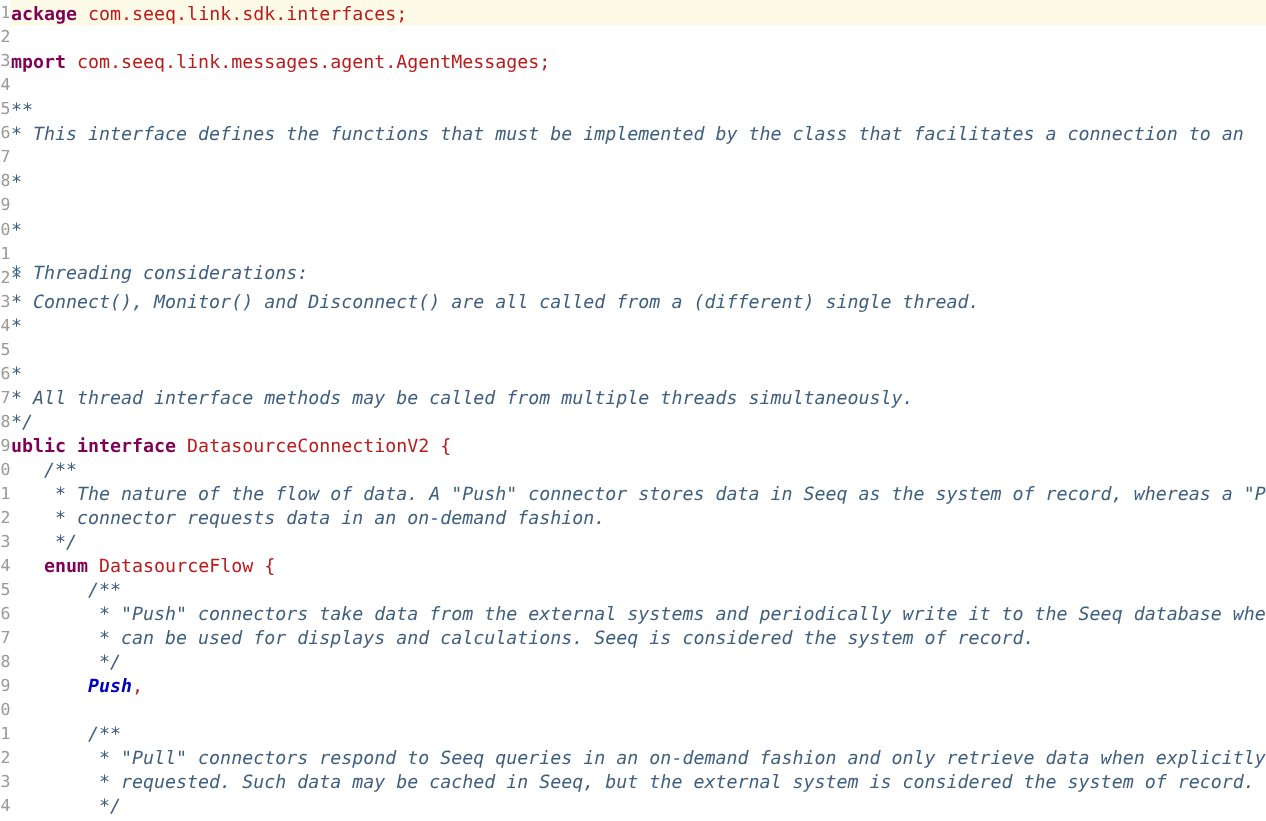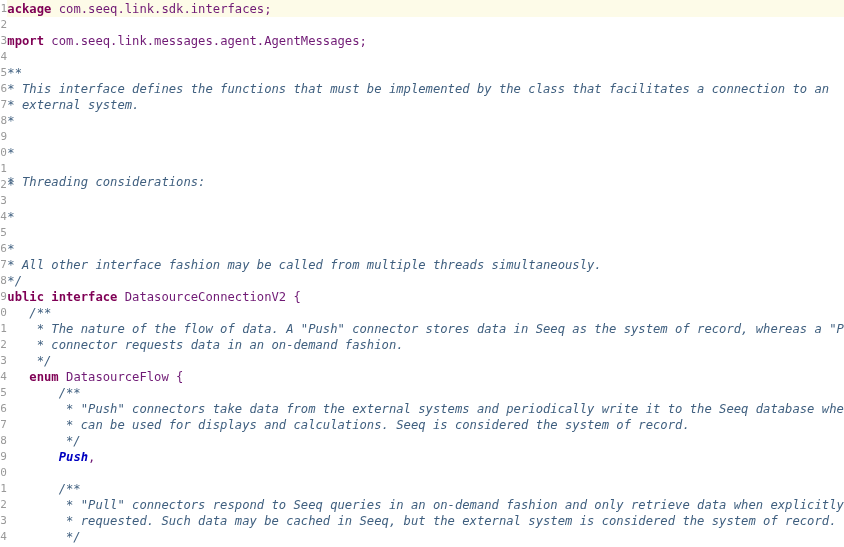--- a/index.html
+++ b/index.html
@@ -64,44 +64,44 @@
   .line-bg-package {
     position: absolute;
     left: 0;
     top: 0;
     width: 844px;
     height: 17px;
     background: #fdfbe8;
   }
   .kw      { color: #7f0055; font-weight: bold; }
   .cmt     { color: #3f5f7f; font-style: italic; }
-  .plain   { color: #701a75; text-align: center; }
+  .plain   { color: #b91c1c; text-align: center; }
   .fielditalic { color: #0000c0; font-style: italic; font-weight: bold; }
   
 </style>
 </head>
 <body>
 
 <div id="code-viewer">
   <div class="line-bg-package"></div>
   <div class="code-area">
       <div class="line" style="top: 1px;"><span class="kw">package</span><span class="plain"> com.seeq.link.sdk.interfaces;</span></div>
       <div class="line" style="top: 17px;"></div>
       <div class="line" style="top: 33px;"><span class="kw">import</span><span class="plain"> com.seeq.link.messages.agent.AgentMessages;</span></div>
       <div class="line" style="top: 49px;"></div>
       <div class="line" style="top: 65px;"><span class="cmt">/**</span></div>
       <div class="line" style="top: 81px;"><span class="cmt"> * This interface defines the functions that must be implemented by the class that facilitates a connection to an</span></div>
-      <div class="line" style="top: 97px;"><span class="cmt"> * external system.</span></div>
       <div class="line" style="top: 113px;"><span class="cmt"> *</span></div>
       <div class="line" style="top: 129px; margin-top: 45px;"><span class="cmt"> * Threading considerations:</span></div>
       <div class="line" style="top: 145px;"><span class="cmt"> *</span></div>
       <div class="line" style="top: 177px;"><span class="cmt"> *</span></div>
+      <div class="line" style="top: 193px;"><span class="cmt"> * Connect(), Monitor() and Disconnect() are all called from a (different) single thread.</span></div>
       <div class="line" style="top: 209px;"><span class="cmt"> *</span></div>
       <div class="line" style="top: 241px;"><span class="cmt"> *</span></div>
-      <div class="line" style="top: 257px;"><span class="cmt"> * All other interface fashion may be called from multiple threads simultaneously.</span></div>
+      <div class="line" style="top: 257px;"><span class="cmt"> * All thread interface methods may be called from multiple threads simultaneously.</span></div>
       <div class="line" style="top: 273px;"><span class="cmt"> */</span></div>
       <div class="line" style="top: 289px;"><span class="kw">public interface</span><span class="plain"> DatasourceConnectionV2 {</span></div>
       <div class="line" style="top: 305px;"><span class="cmt">    /**</span></div>
       <div class="line" style="top: 321px;"><span class="cmt">     * The nature of the flow of data. A "Push" connector stores data in Seeq as the system of record, whereas a "Pull"</span></div>
       <div class="line" style="top: 337px;"><span class="cmt">     * connector requests data in an on-demand fashion.</span></div>
       <div class="line" style="top: 353px;"><span class="cmt">     */</span></div>
       <div class="line" style="top: 369px;"><span class="plain">    </span><span class="kw">enum</span><span class="plain"> DatasourceFlow {</span></div>
       <div class="line" style="top: 385px;"><span class="cmt">        /**</span></div>
       <div class="line" style="top: 401px;"><span class="cmt">         * "Push" connectors take data from the external systems and periodically write it to the Seeq database where it</span></div>
       <div class="line" style="top: 417px; text-align: right;"><span class="cmt">         * can be used for displays and calculations. Seeq is considered the system of record.</span></div>

